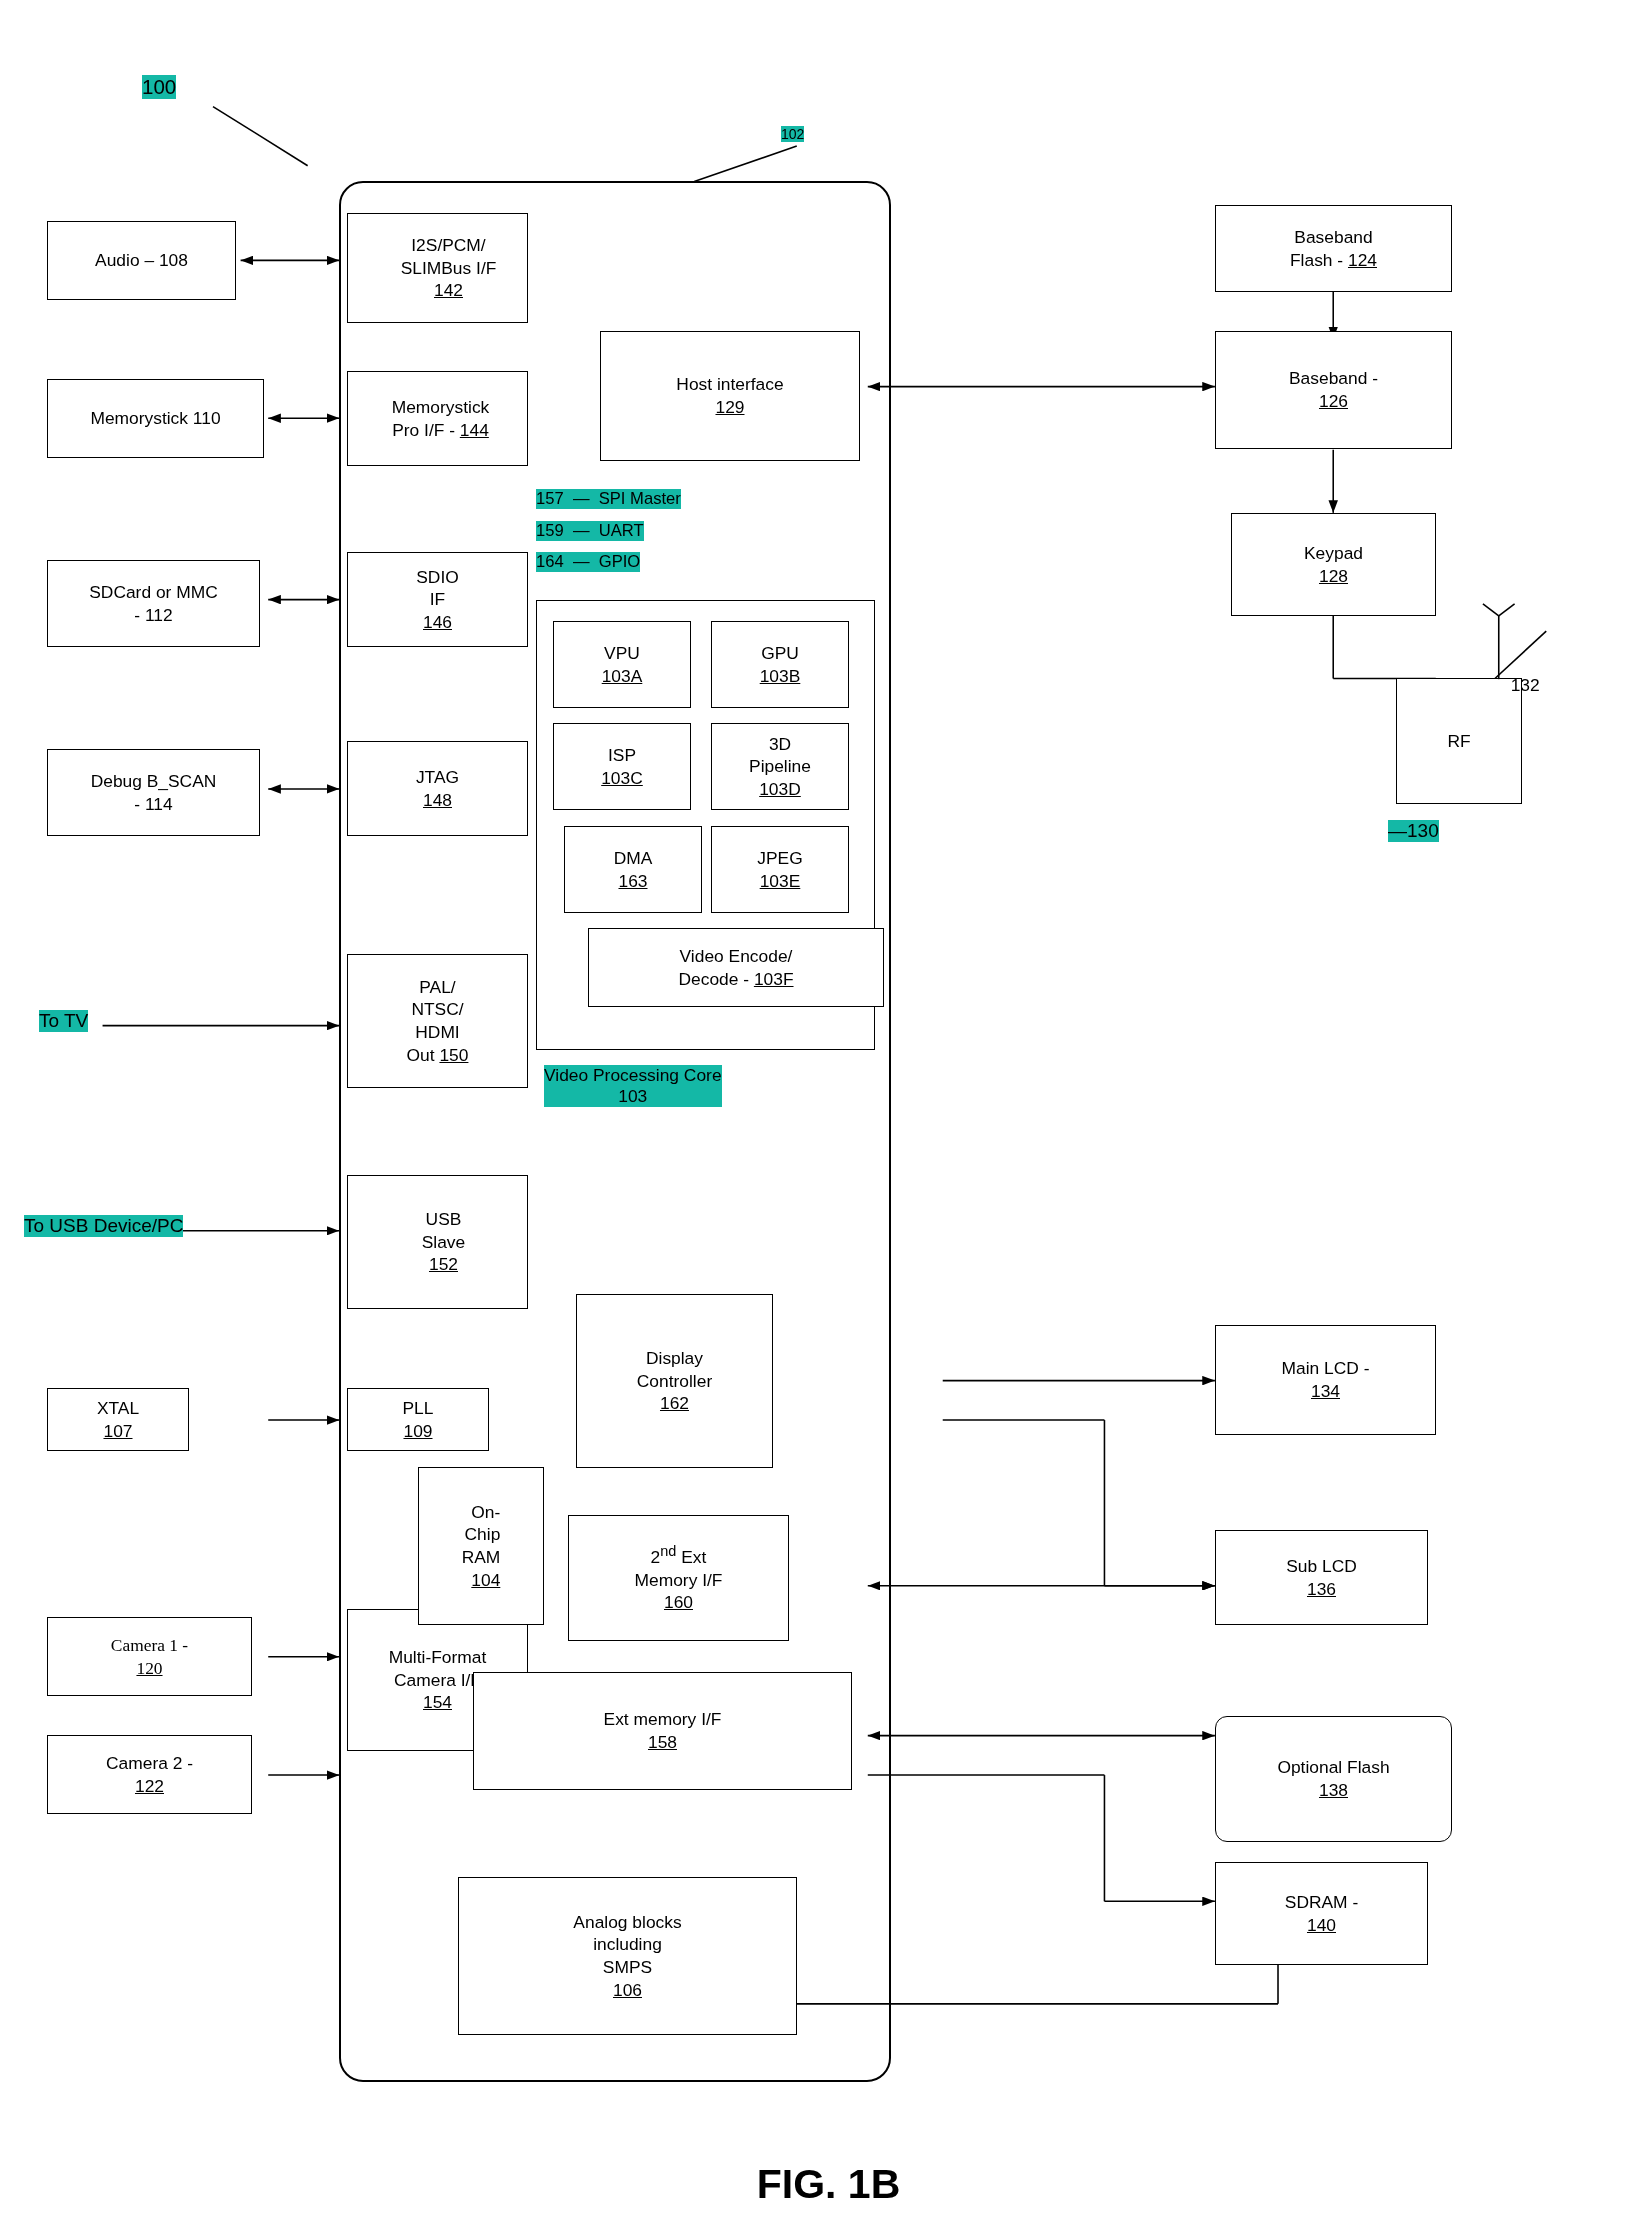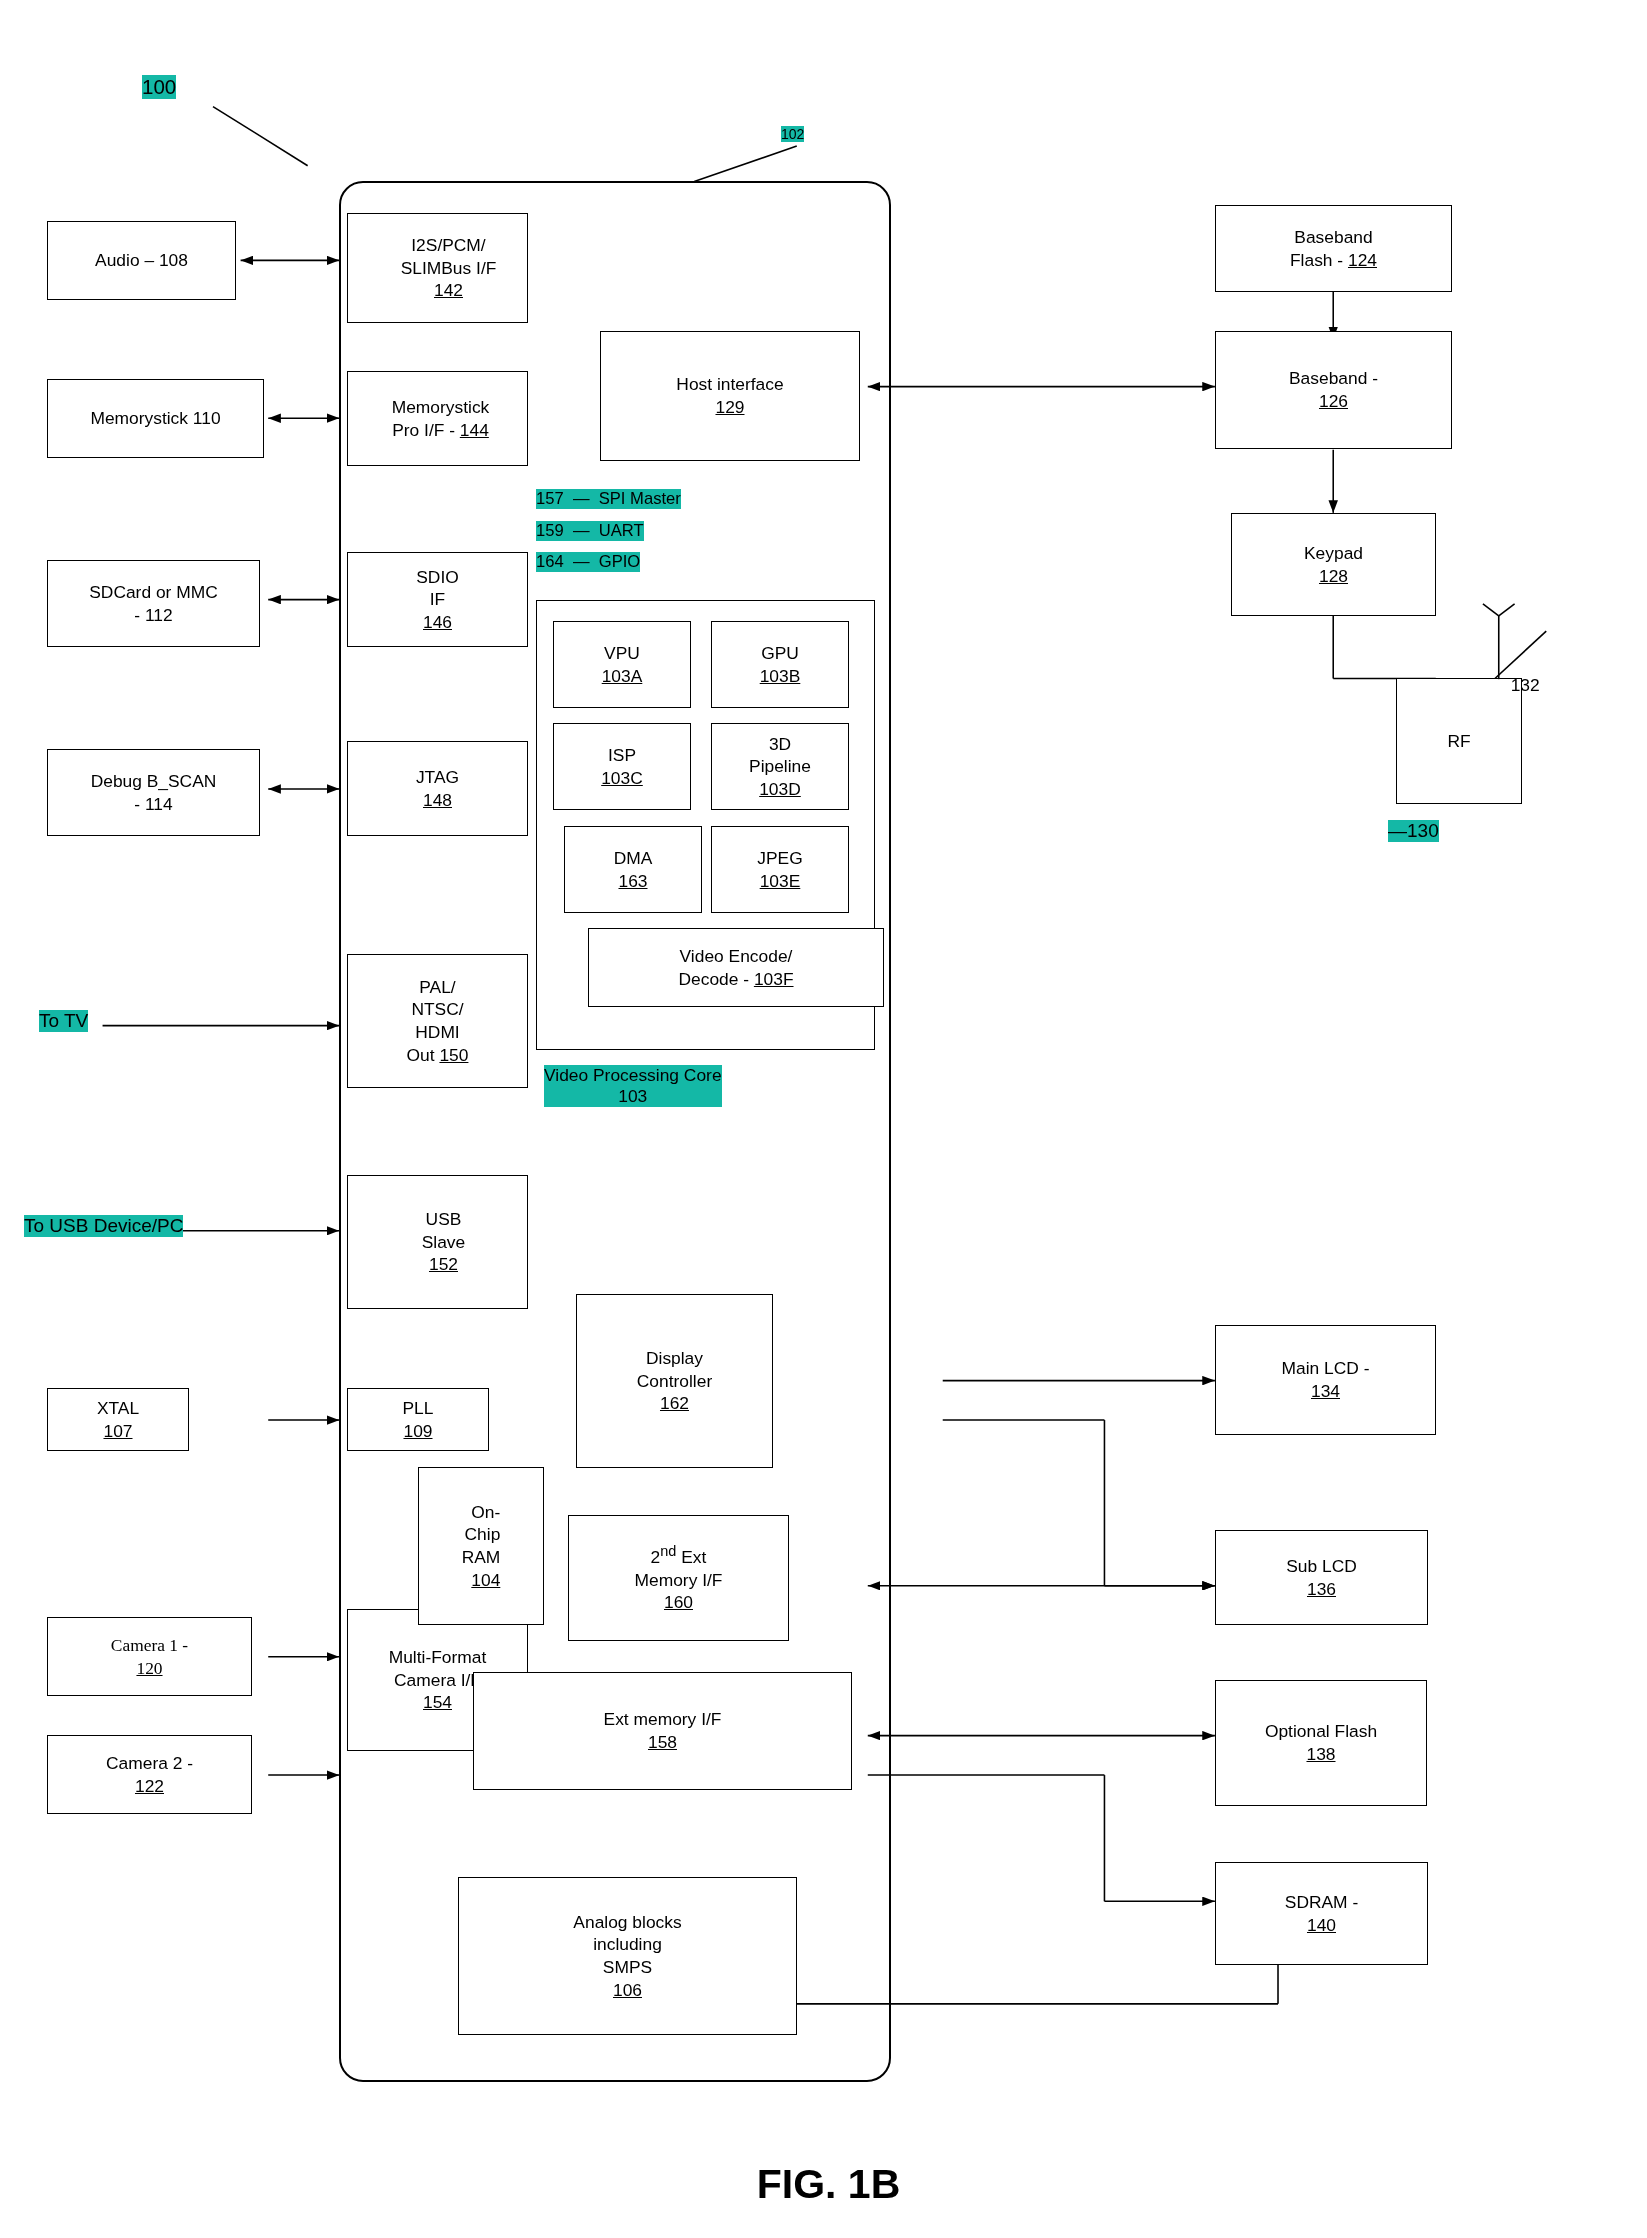--- a/index.html
+++ b/index.html
@@ -315,21 +315,21 @@
   <div class="label" style="left:1388px;top:820px;font-size:19px;">—130</div>
 
   <div class="box" style="left:1215px;top:1325px;width:221px;height:110px;">
     <span>Main LCD -<br><span class="underline">134</span></span>
   </div>
 
   <div class="box" style="left:1215px;top:1530px;width:213px;height:95px;">
     <span>Sub LCD<br><span class="underline">136</span></span>
   </div>
 
-  <div class="box" style="left:1215px;top:1680px;width:212px;height:126px;">
+  <div class="box" style="left:1215px;top:1716px;width:237px;height:126px;border-radius:12px;">
     <span>Optional Flash<br><span class="underline">138</span></span>
   </div>
 
   <div class="box" style="left:1215px;top:1862px;width:213px;height:103px;">
     <span>SDRAM -<br><span class="underline">140</span></span>
   </div>
 
   <div class="fig-title" style="left:592px;top:2161px;width:473px;">
     <span>FIG. 1B</span>
   </div>

